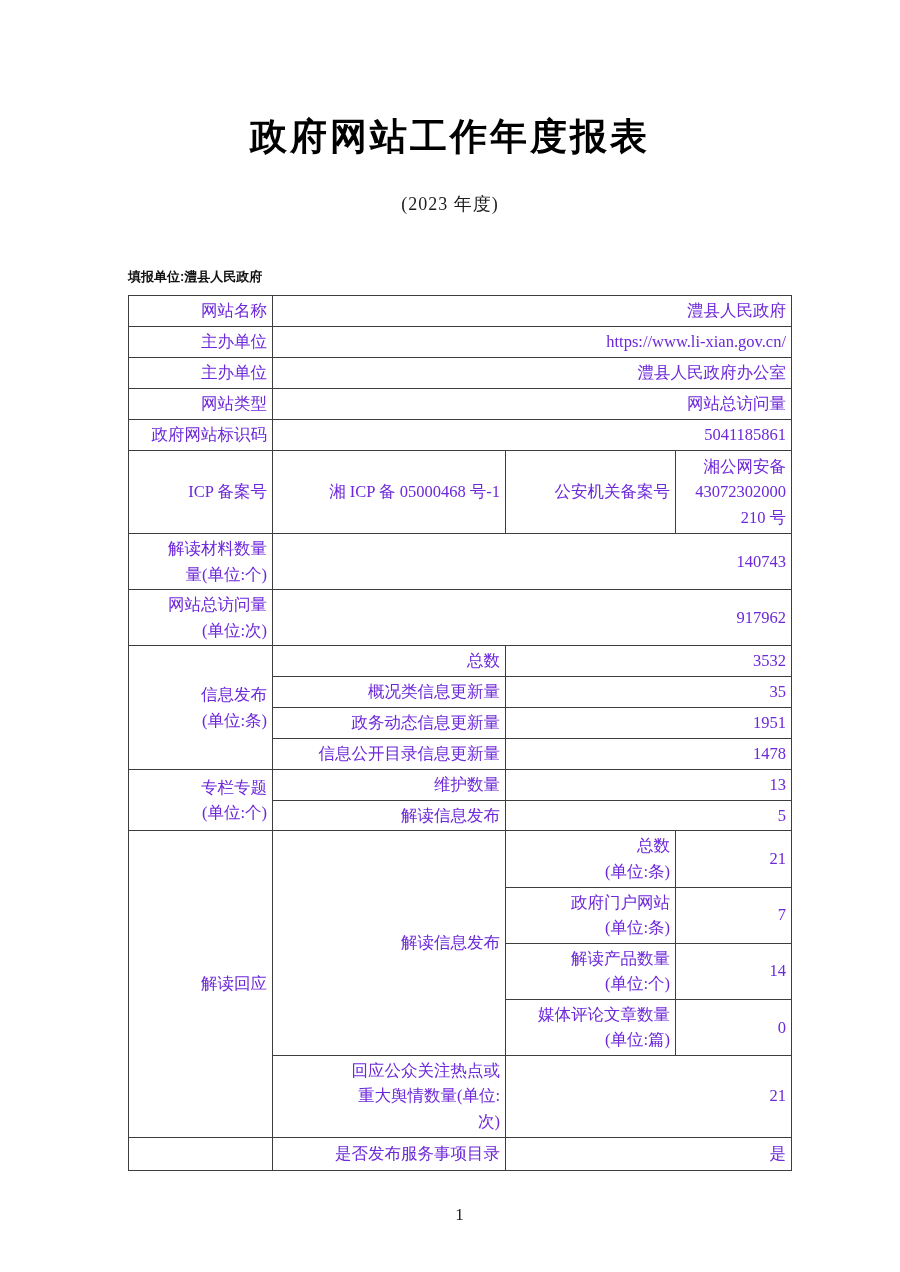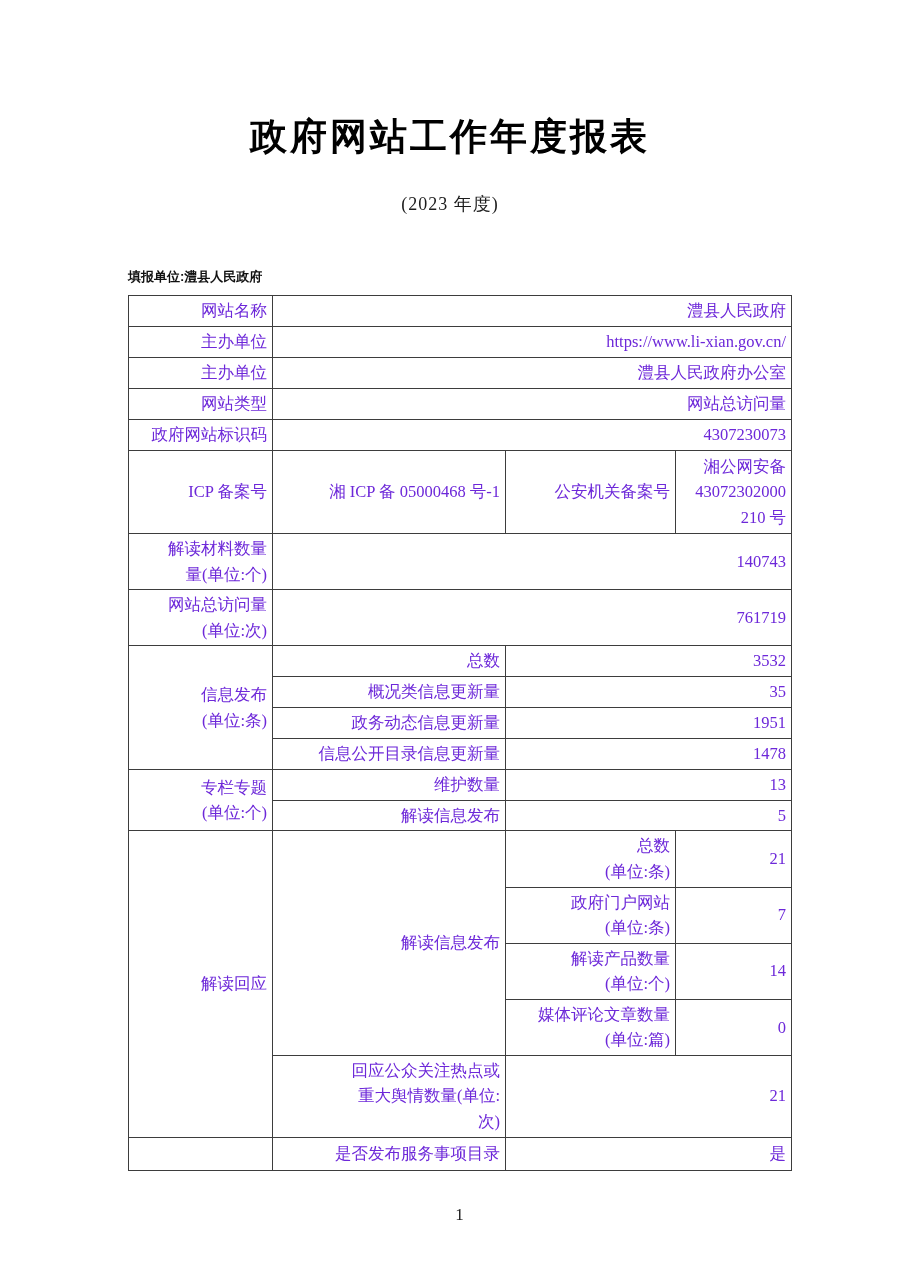--- a/index.html
+++ b/index.html
@@ -103,39 +103,39 @@
         <tr class="h31">
           <td>主办单位</td>
           <td colspan="3">澧县人民政府办公室</td>
         </tr>
         <tr class="h31">
           <td>网站类型</td>
           <td colspan="3">网站总访问量</td>
         </tr>
         <tr class="h31">
           <td>政府网站标识码</td>
-          <td colspan="3">4307230073</td>
+          <td colspan="3">5041185861</td>
         </tr>
         <tr class="h83">
           <td>ICP 备案号</td>
           <td>湘 ICP 备 05000468 号-1</td>
           <td>公安机关备案号</td>
           <td>湘公网安备
 43072302000
 210 号</td>
         </tr>
         <tr class="h55">
           <td>解读材料数量
 量(单位:个)</td>
           <td colspan="3">140743</td>
         </tr>
         <tr class="h55">
           <td>网站总访问量
 (单位:次)</td>
-          <td colspan="3">761719</td>
+          <td colspan="3">917962</td>
         </tr>
 
         <tr class="h31">
           <td rowspan="4">信息发布
 (单位:条)</td>
           <td>总数</td>
           <td colspan="2">3532</td>
         </tr>
         <tr class="h31">
           <td>概况类信息更新量</td>

